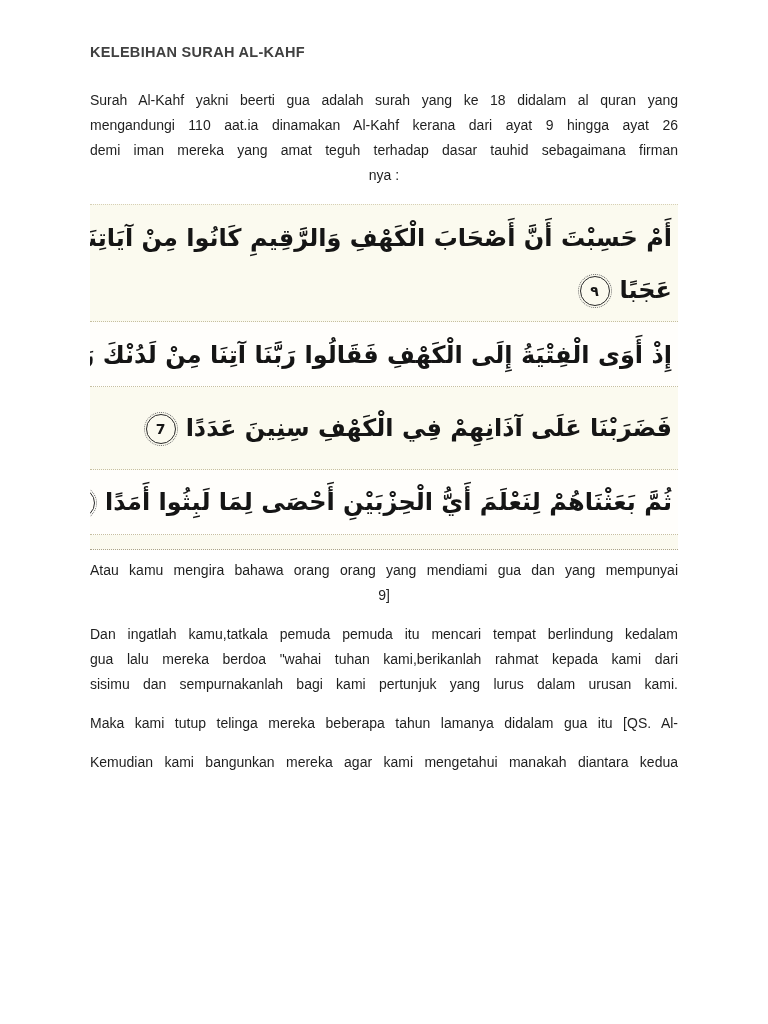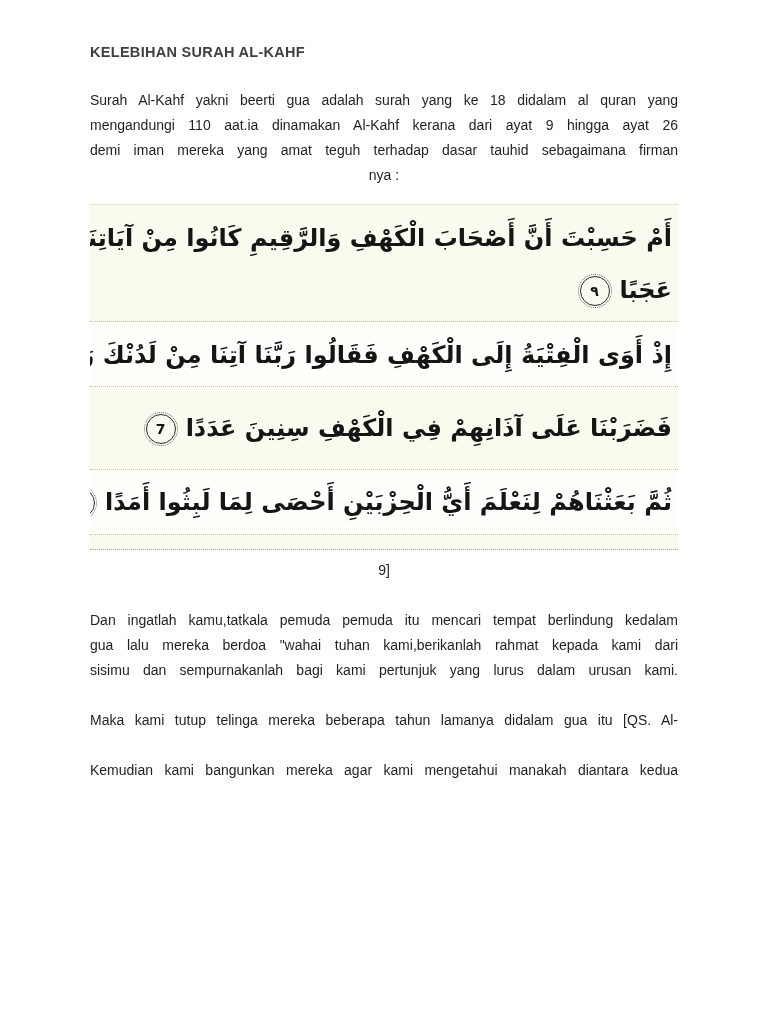--- a/index.html
+++ b/index.html
@@ -73,21 +73,21 @@
     background: transparent;
   }
   .cream-strip {
     height: 14px;
     background: #fbfaef;
     border-bottom: 1px dotted #a9a28a;
   }
 
   
   .trans-1 { margin-top: 8px; }
-  .p-gap { margin-top: 25px; }
+  .p-gap { margin-top: 14px; }
 </style>
 </head>
 <body>
 
 <div class="page">
   <div class="content">
 
     <h1 class="doc-title">KELEBIHAN SURAH AL-KAHF</h1>
 
     <div class="para intro">
@@ -113,20 +113,21 @@
       </div>
 
       <div class="verse-block bg-white v-one-b">
         <div class="aline"><span>ثُمَّ بَعَثْنَاهُمْ لِنَعْلَمَ أَيُّ الْحِزْبَيْنِ أَحْصَى لِمَا لَبِثُوا أَمَدًا</span><span class="ayah-medal">١٢</span></div>
       </div>
 
       <div class="cream-strip"></div>
     </div>
 
     <div class="para trans-1">
+      <div class="jl">Atau kamu mengira bahawa orang orang yang mendiami gua dan yang mempunyai</div>
       <div class="ll">9]</div>
     </div>
 
     <div class="para p-gap">
       <div class="jl">Dan ingatlah kamu,tatkala pemuda pemuda itu mencari tempat berlindung kedalam</div>
       <div class="jl">gua lalu mereka berdoa "wahai tuhan kami,berikanlah rahmat kepada kami dari</div>
       <div class="jl">sisimu dan sempurnakanlah bagi kami pertunjuk yang lurus dalam urusan kami.</div>
     </div>
 
     <div class="para p-gap">

